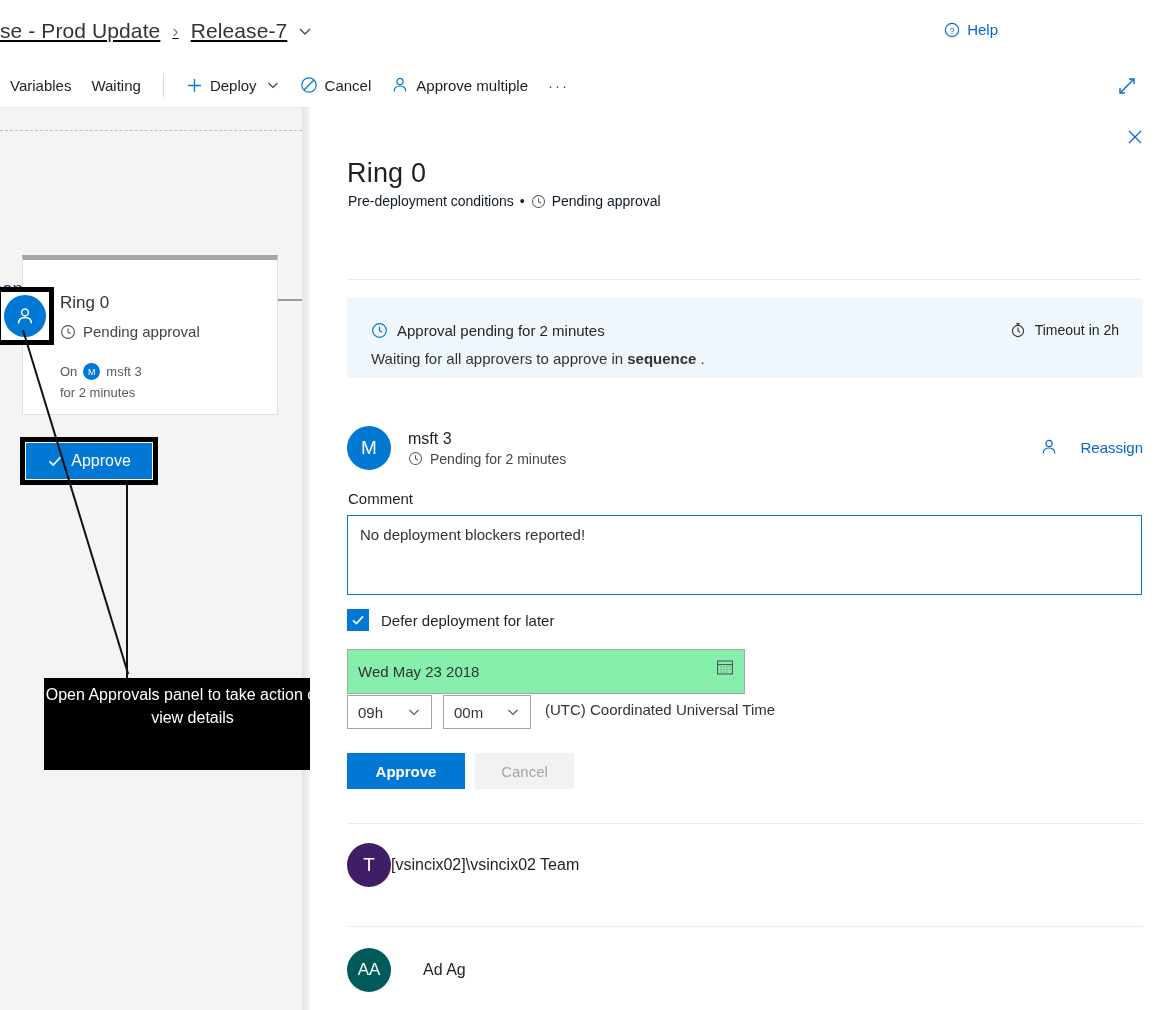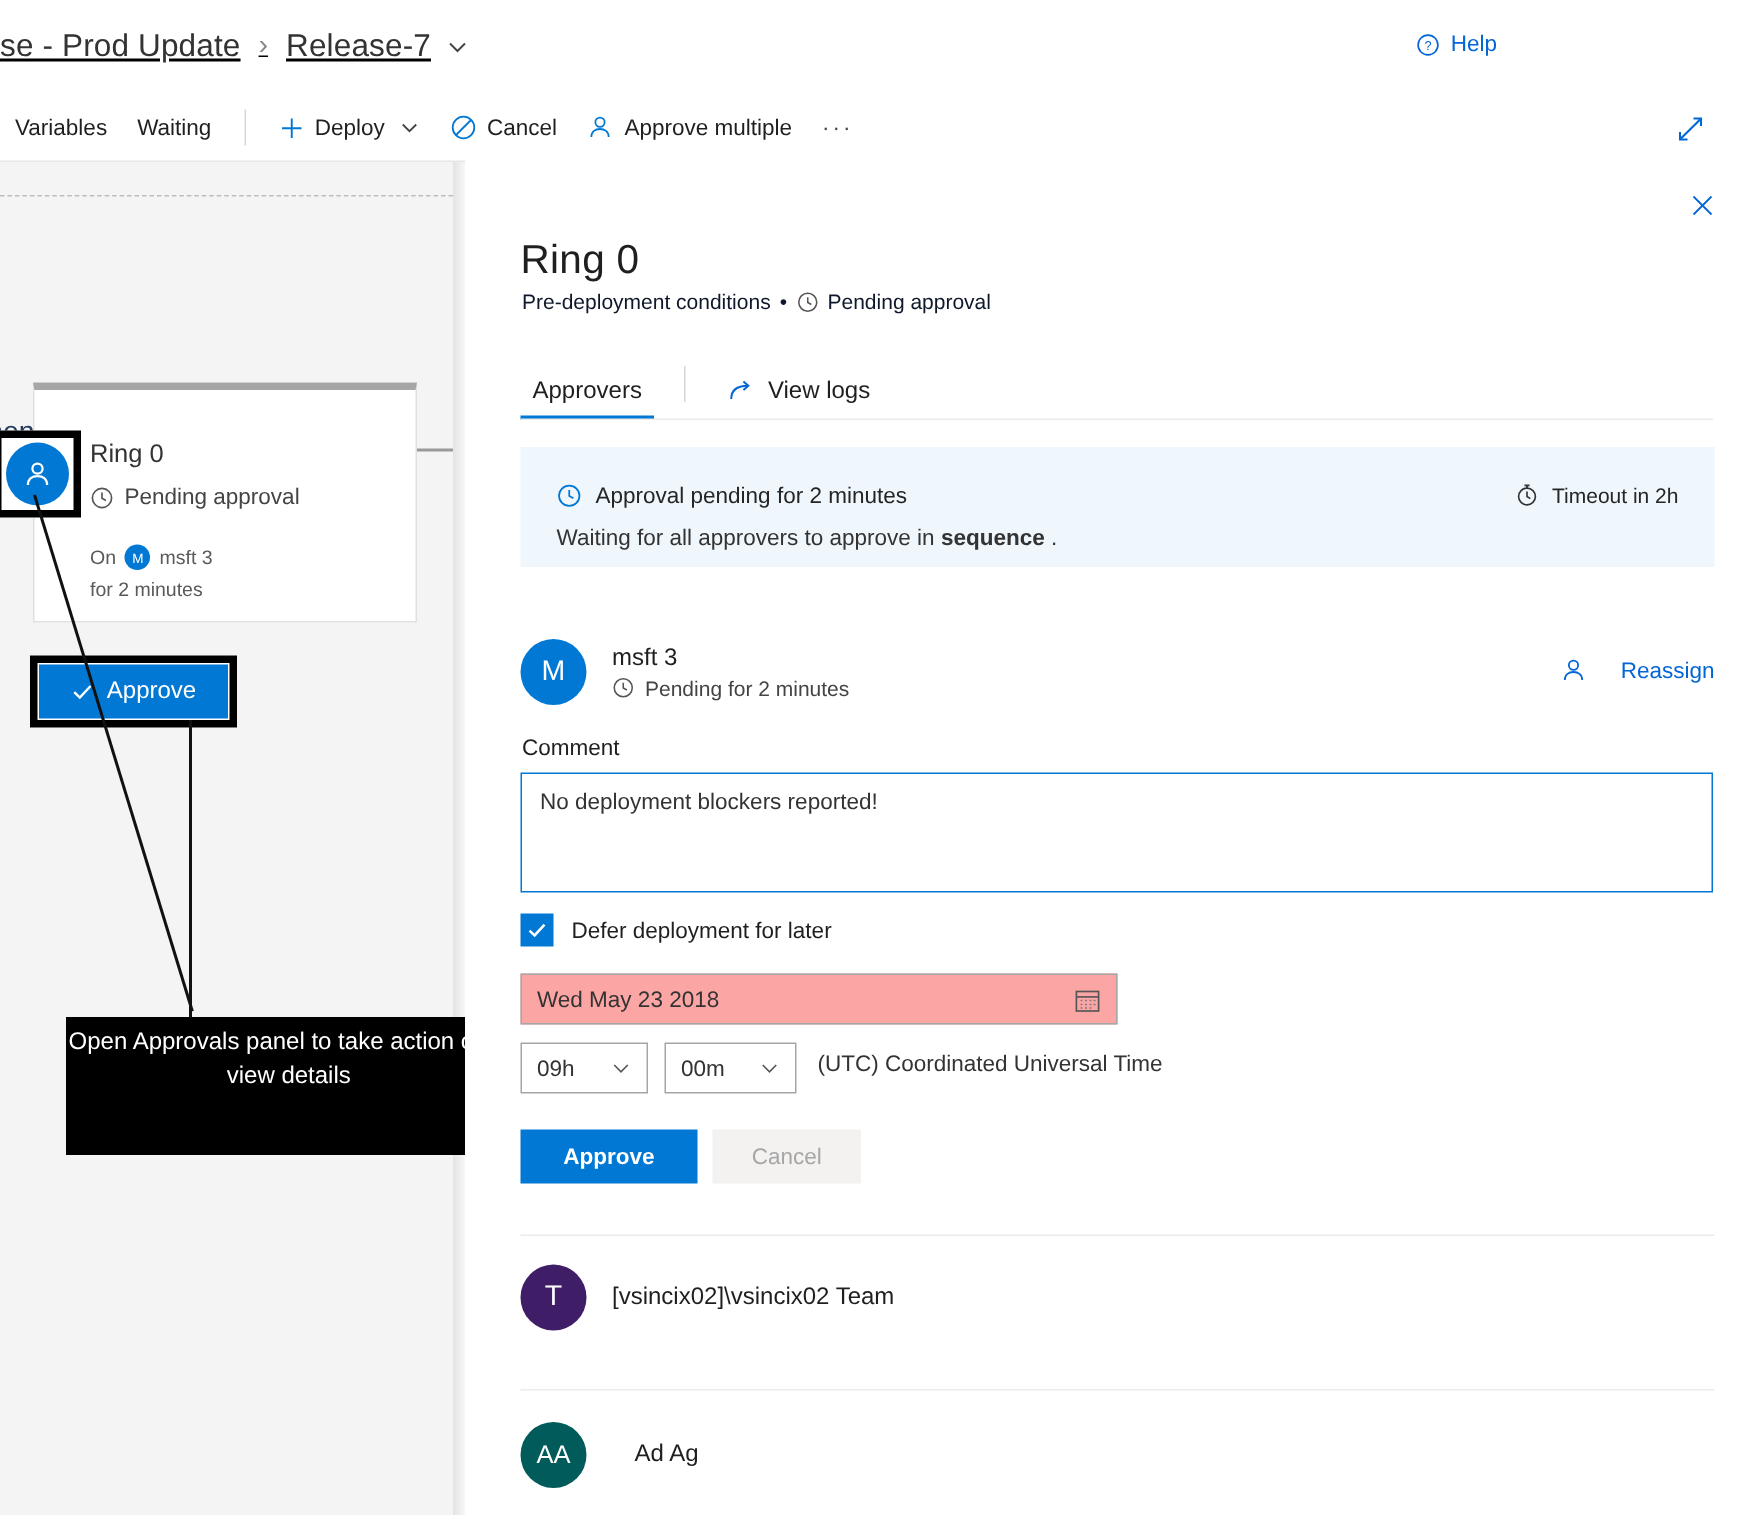--- a/index.html
+++ b/index.html
@@ -237,22 +237,22 @@
 
   .defer-row { position:absolute; left:347px; top:609px; display:flex; align-items:center; gap:12px; }
   .cbx {
     width:22px; height:22px; background:#0078d4;
     display:flex; align-items:center; justify-content:center;
     color:#fff; font-size:14px; cursor:pointer;
   }
   .defer-label { font-size:15px; color:#1f1f1f; }
 
   .date-input {
-    position:absolute; left:347px; top:649px; width:398px; height:34px;
-    border:1px solid #a6a6a6; background:#fca5a5;
+    position:absolute; left:347px; top:649px; width:398px; height:45px;
+    border:1px solid #a6a6a6; background:#86efac;
     display:flex; align-items:center; padding:0 10px;
     font-size:15px; color:#333;
   }
   .date-cal { position:absolute; right:10px; top:8px; color:#555; }
 
   .sel {
     position:absolute; height:34px; border:1px solid #a6a6a6; background:#fff;
     display:flex; align-items:center; justify-content:space-between;
     padding:0 10px; font-size:15px; color:#333; cursor:pointer;
   }
@@ -418,35 +418,20 @@
       <span>•</span>
       <span style="display:inline-flex;">
         <svg width="15" height="15" viewBox="0 0 16 16">
             <circle cx="8" cy="8" r="6.4" fill="none" stroke="#555" stroke-width="1.1"></circle>
             <path d="M8 4.4 V8.2 L10.6 9.6" fill="none" stroke="#555" stroke-width="1.1"></path>
           </svg>
       </span>
       <span>Pending approval</span>
     </div>
 
-    <div class="panel-tabs">
-      <div class="tab active">
-        <span>Approvers</span>
-      </div>
-      <div class="tab-divider"></div>
-      <div class="tab link">
-        <span>
-          <svg width="18" height="16" viewBox="0 0 18 16">
-              <path d="M2.5 13 C2.5 6.8 7 4.2 13.5 4.2" fill="none" stroke="#0366d6" stroke-width="1.3"></path>
-              <path d="M10.6 1.4 L13.9 4.2 L10.6 7" fill="none" stroke="#0366d6" stroke-width="1.3"></path>
-            </svg>
-        </span>
-        <span>View logs</span>
-      </div>
-    </div>
     <div class="tabs-underline"></div>
 
     <div class="info-banner">
       <div class="ib-row1">
         <span style="display:inline-flex;">
           <svg width="17" height="17" viewBox="0 0 16 16">
               <circle cx="8" cy="8" r="6.4" fill="none" stroke="#0078d4" stroke-width="1.1"></circle>
               <path d="M8 4.4 V8.2 L10.6 9.6" fill="none" stroke="#0078d4" stroke-width="1.1"></path>
             </svg>
         </span>
@@ -536,21 +521,21 @@
     </div>
     <div class="tz" style="left:235px; top:593px;">(UTC) Coordinated Universal Time</div>
 
     <button class="btn-approve" style="left:37px; top:645px;">Approve</button>
     <button class="btn-reject" style="left:165px; top:645px;">Cancel</button>
 
     <div class="hr" style="left:37px; top:715px; width:796px;"></div>
 
     <div class="approver-row" style="top:735px;">
       <div class="av t">T</div>
-      <div style="margin-left:17px;">
+      <div style="">
         <div class="ap-name">[vsincix02]\vsincix02 Team</div>
       </div>
     </div>
 
     <div class="hr" style="left:37px; top:818px; width:796px;"></div>
 
     <div class="approver-row" style="top:840px;">
       <div class="av aa">AA</div>
       <div style="margin-left:32px;">
         <div class="ap-name">Ad Ag</div>

